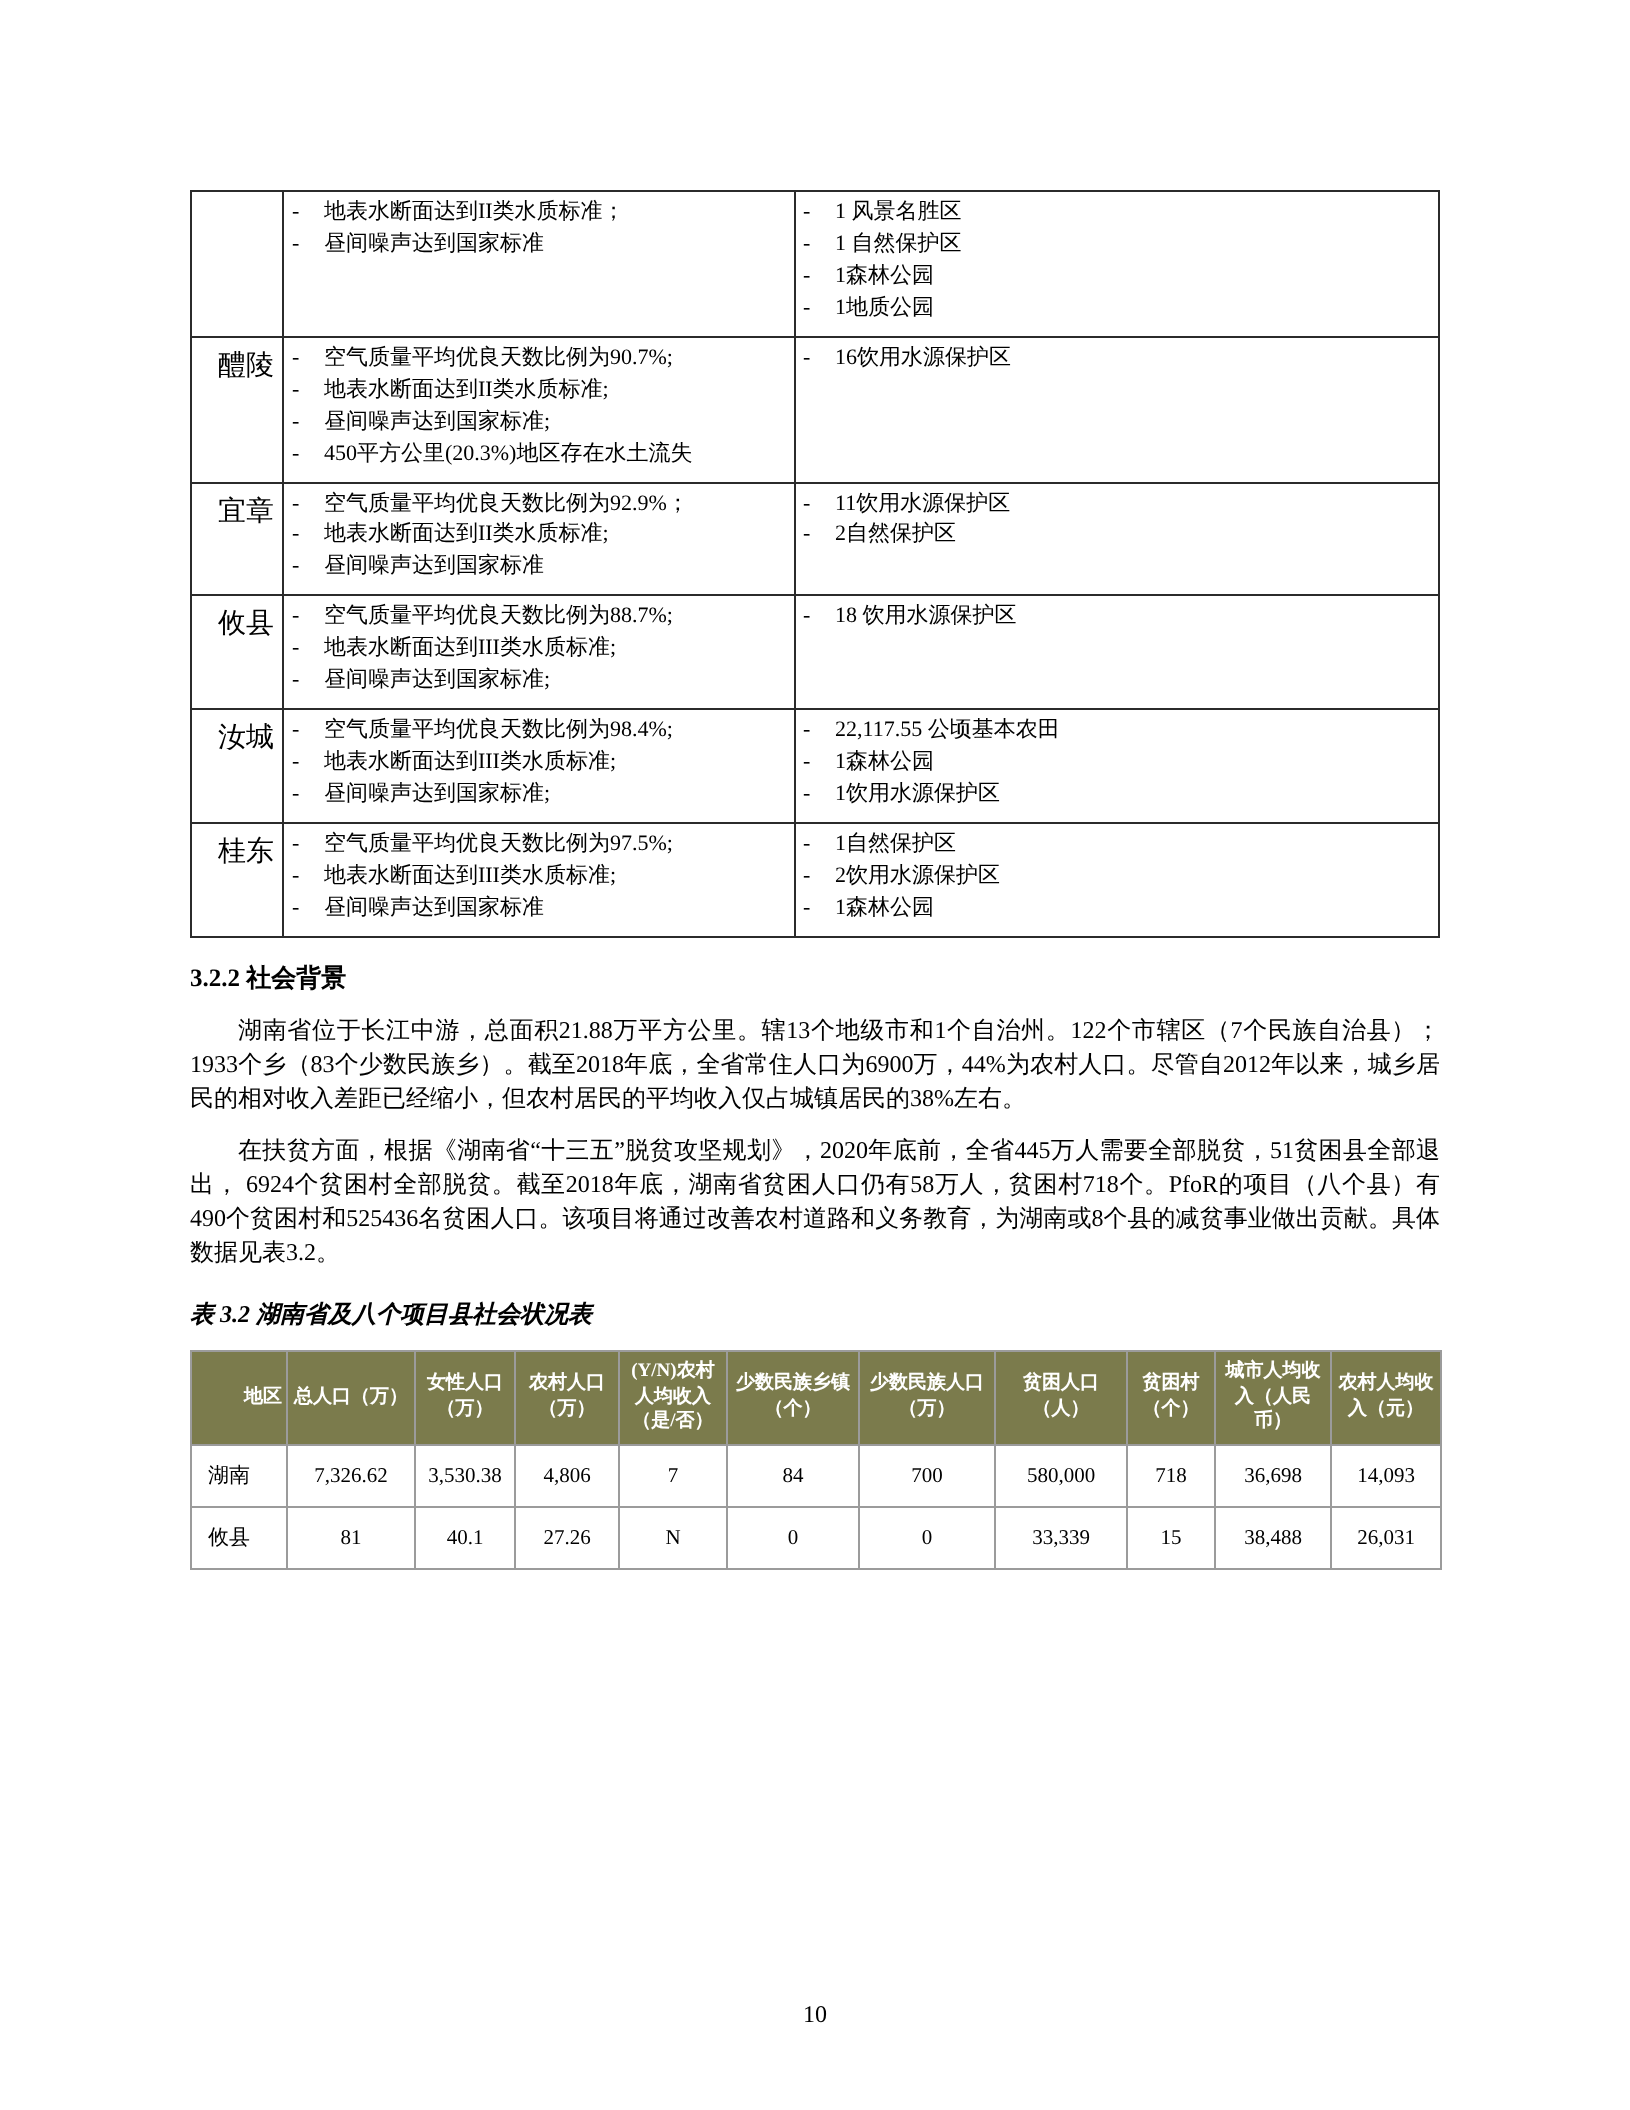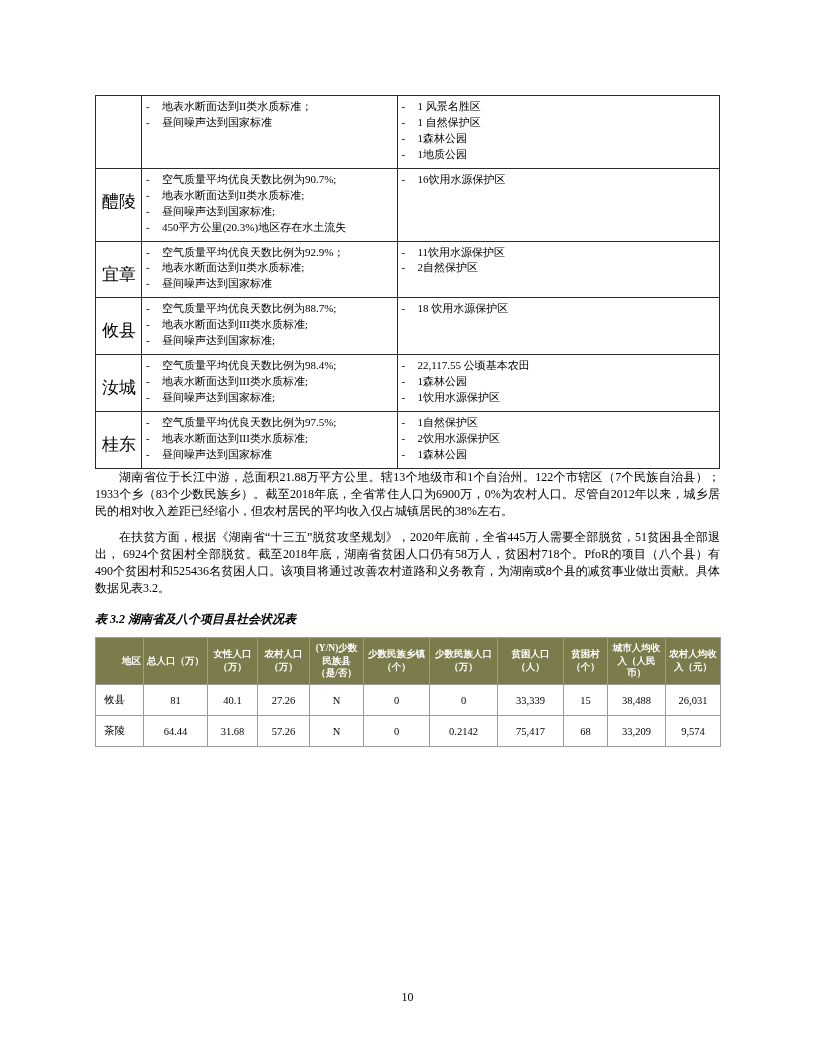--- a/index.html
+++ b/index.html
@@ -7,21 +7,21 @@
     width:815px;height:1055px;background:#ffffff;color:#000;
     font-family:"Liberation Serif","DejaVu Serif",serif;
     position:relative;overflow:hidden;
   }
   .page{position:relative;width:815px;height:1055px;background:#fff;}
   .content{position:absolute;left:95px;top:95px;width:625px;}
 
   
   table.env{border-collapse:collapse;width:100%;font-size:11px;line-height:1.45;}
   table.env td{border:1px solid #2b2b2b;vertical-align:top;padding:3px 4px 5px 4px;}
-  table.env td.region{font-size:17px;padding-top:21px;padding-left:6px;}
+  table.env td.region{font-size:14px;padding-top:5px;padding-left:6px;text-align:right;}
   .li{display:flex;}
   .li .dash{width:16px;flex:none;}
   .li .txt{flex:1;}
 
   
   .sec-heading{font-weight:bold;font-size:12.5px;margin:12px 0 9px 0;}
   p.body{font-size:12px;line-height:17px;margin:0 0 9px 0;text-indent:2em;text-align:justify;}
 
   
   .caption{font-weight:bold;font-size:12px;margin:14px 0 9px 0;font-style:italic;}
@@ -31,21 +31,21 @@
     border:1px solid #9b9b9b;padding:4px 2px;text-align:center;vertical-align:middle;
     line-height:1.35;word-break:break-all;
   }
   table.social th.region-h{text-align:right;padding-left:6px;}
   table.social td{
     border:1px solid #9b9b9b;font-size:10.5px;padding:8px 3px;
     text-align:center;vertical-align:middle;background:#fff;word-break:break-all;
   }
   table.social td.region{text-align:left;padding-left:8px;}
 
-  .page-num{position:absolute;bottom:50px;left:0;width:100%;text-align:center;font-size:12px;}
+  .page-num{position:absolute;bottom:40px;left:0;width:100%;text-align:center;font-size:12px;}
 </style>
 </head>
 <body>
 
 <div class="page">
   <div class="content">
 
     <table class="env">
       <colgroup>
           <col style="width:46px">
@@ -219,21 +219,22 @@
               </div>
             <div class="li">
                 <span class="dash">-</span>
                 <span class="txt">1森林公园</span>
               </div>
           </td>
         </tr>
       </tbody>
     </table>
 
-    <p class="body">湖南省位于长江中游，总面积21.88万平方公里。辖13个地级市和1个自治州。122个市辖区（7个民族自治县）；1933个乡（83个少数民族乡）。截至2018年底，全省常住人口为6900万，0%为农村人口。尽管自2012年以来，城乡居民的相对收入差距已经缩小，但农村居民的平均收入仅占城镇居民的38%左右。</p>
+    <div class="sec-heading">3.2.2  社会背景</div>
+    <p class="body">湖南省位于长江中游，总面积21.88万平方公里。辖13个地级市和1个自治州。122个市辖区（7个民族自治县）；1933个乡（83个少数民族乡）。截至2018年底，全省常住人口为6900万，44%为农村人口。尽管自2012年以来，城乡居民的相对收入差距已经缩小，但农村居民的平均收入仅占城镇居民的38%左右。</p>
     <p class="body">在扶贫方面，根据《湖南省“十三五”脱贫攻坚规划》，2020年底前，全省445万人需要全部脱贫，51贫困县全部退出， 6924个贫困村全部脱贫。截至2018年底，湖南省贫困人口仍有58万人，贫困村718个。PfoR的项目（八个县）有490个贫困村和525436名贫困人口。该项目将通过改善农村道路和义务教育，为湖南或8个县的减贫事业做出贡献。具体数据见表3.2。</p>
 
     <div class="caption">表 3.2  湖南省及八个项目县社会状况表</div>
     <table class="social">
       <colgroup>
         <col style="width:48px">
           <col style="width:64px">
           <col style="width:50px">
           <col style="width:52px">
         <col style="width:54px">
@@ -243,55 +244,55 @@
         <col style="width:44px">
           <col style="width:58px">
           <col style="width:55px">
       </colgroup>
       <thead>
         <tr>
           <th class="region-h">地区</th>
           <th>总人口（万）</th>
           <th>女性人口（万）</th>
           <th>农村人口（万）</th>
-          <th>(Y/N)少数民族县（是/否）</th>
+          <th>(Y/N)农村人均收入（是/否）</th>
           <th>少数民族乡镇（个）</th>
           <th>少数民族人口（万）</th>
           <th>贫困人口（人）</th>
           <th>贫困村（个）</th>
           <th>城市人均收入（人民币）</th>
           <th>农村人均收入（元）</th>
         </tr>
       </thead>
       <tbody>
+        <tr>
+          <td class="region">湖南</td>
+          <td>7,326.62</td>
+          <td>3,530.38</td>
+          <td>4,806</td>
+          <td>7</td>
+          <td>84</td>
+          <td>700</td>
+          <td>580,000</td>
+          <td>718</td>
+          <td>36,698</td>
+          <td>14,093</td>
+        </tr>
         <tr>
           <td class="region">攸县</td>
           <td>81</td>
           <td>40.1</td>
           <td>27.26</td>
           <td>N</td>
           <td>0</td>
           <td>0</td>
           <td>33,339</td>
           <td>15</td>
           <td>38,488</td>
           <td>26,031</td>
         </tr>
-        <tr>
-          <td class="region">茶陵</td>
-          <td>64.44</td>
-          <td>31.68</td>
-          <td>57.26</td>
-          <td>N</td>
-          <td>0</td>
-          <td>0.2142</td>
-          <td>75,417</td>
-          <td>68</td>
-          <td>33,209</td>
-          <td>9,574</td>
-        </tr>
       </tbody>
     </table>
 
   </div>
 
   <div class="page-num">10</div>
 </div>
 
 </body></html>

